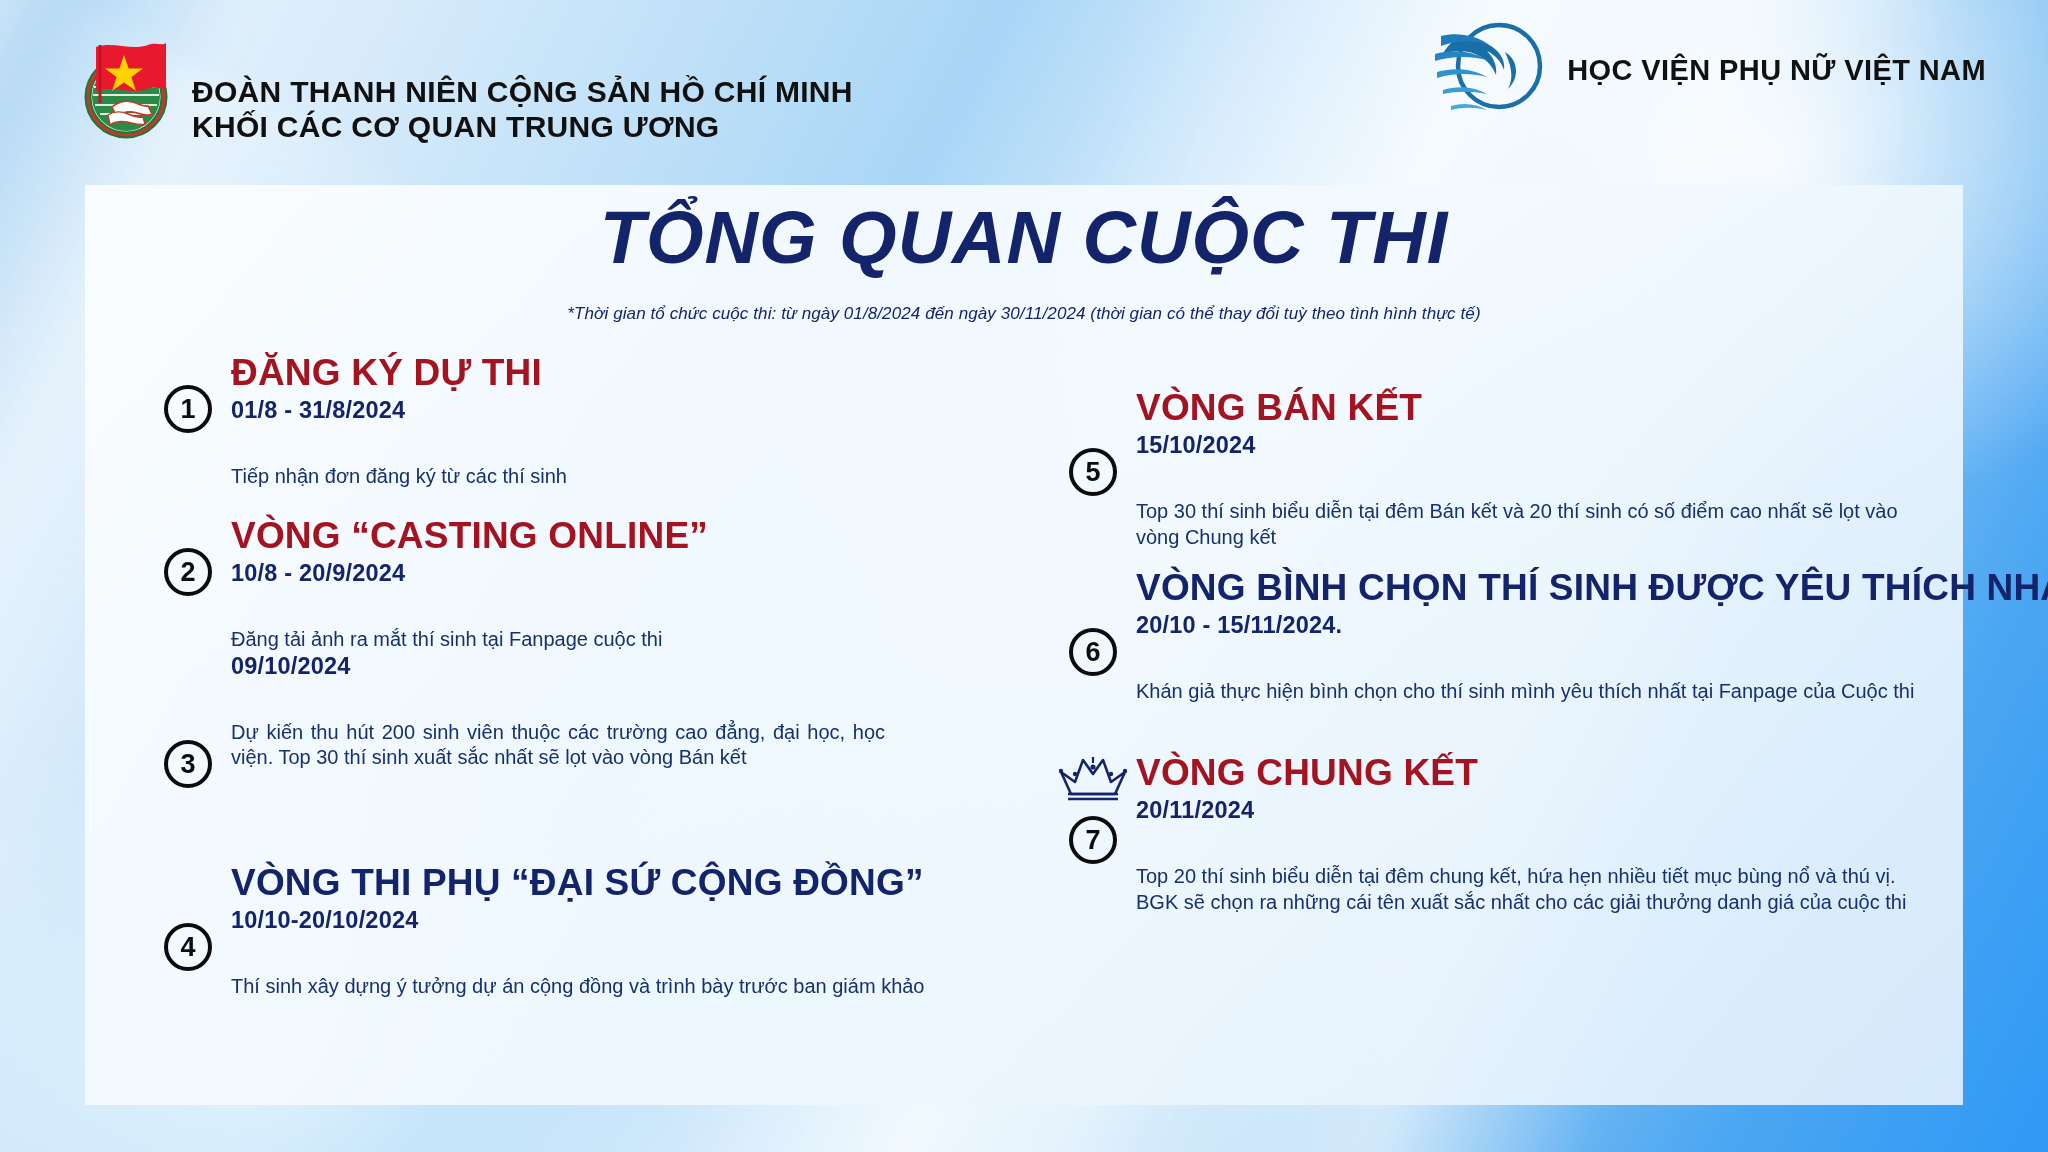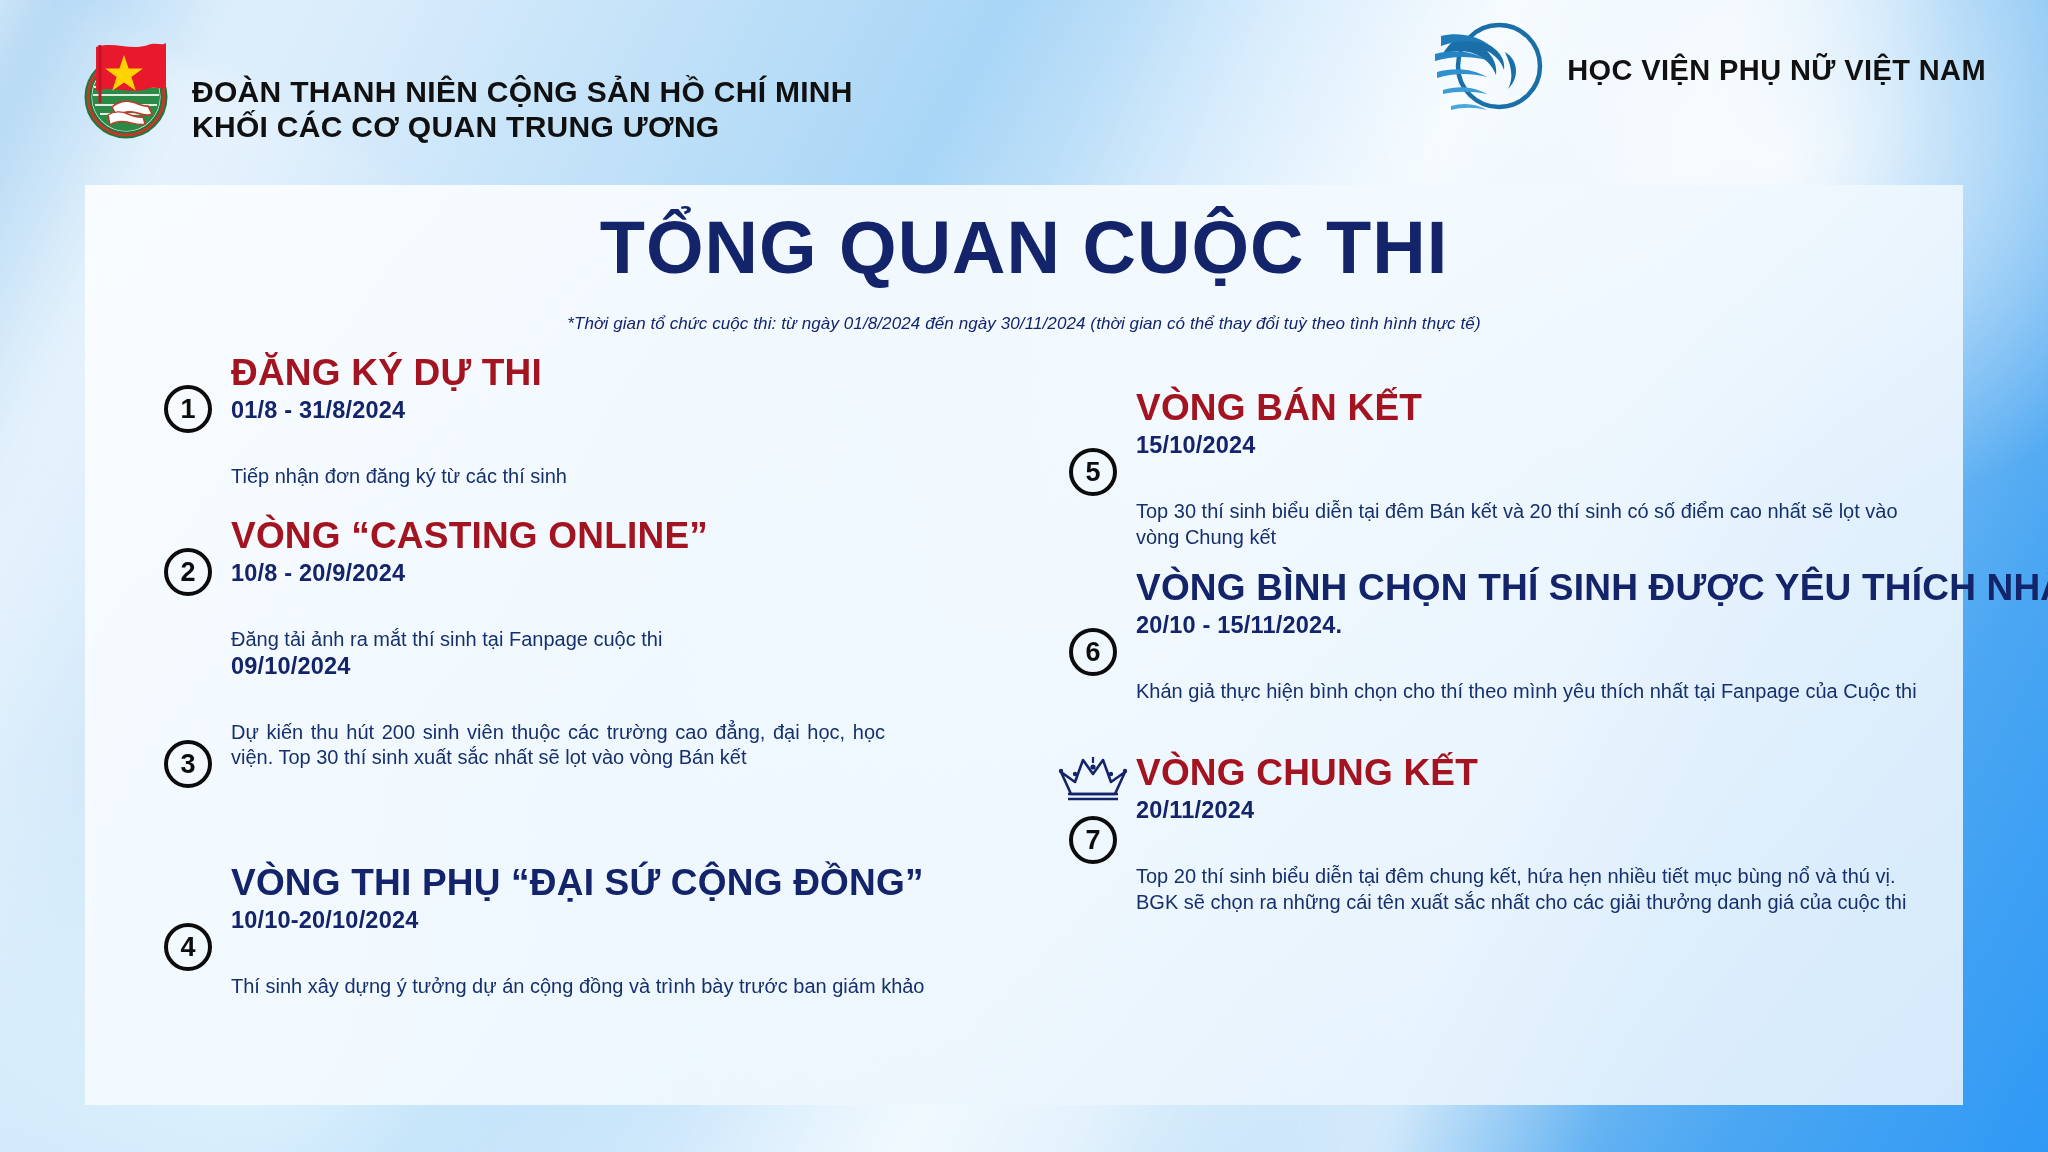--- a/index.html
+++ b/index.html
@@ -126,26 +126,27 @@
     left: 85px;
     top: 185px;
     width: 1878px;
     height: 920px;
     background: linear-gradient(140deg, rgba(251,253,255,.94) 0%, rgba(243,250,255,.93) 45%, rgba(226,240,252,.92) 100%);
     z-index: 4;
   }
 
   .title {
     text-align: center;
-    margin-top: 26px;
+    margin-top: 16px;
     font-size: 74px;
     font-weight: 800;
     letter-spacing: 1px;
     color: #14246b;
     line-height: 1;
+    font-style: italic;
   }
 
   .subtitle {
     text-align: center;
     margin-top: 29px;
     font-size: 17px;
     font-style: italic;
     color: #14246b;
     letter-spacing: .1px;
   }
@@ -340,21 +341,21 @@
         </div>
       </div>
 
       <div class="step" style="left:10px; top:215px; width:880px;">
         <div class="badge-wrap">
           <div class="num-badge" style="margin-top:60px;">6</div>
         </div>
         <div class="step-body">
           <div class="step-heading heading-navy">VÒNG BÌNH CHỌN THÍ SINH ĐƯỢC YÊU THÍCH NHẤT</div>
           <div class="step-date">20/10 - 15/11/2024.</div>
-          <div class="step-desc">Khán giả thực hiện bình chọn cho thí theo mình yêu thích nhất tại Fanpage của Cuộc thi</div>
+          <div class="step-desc">Khán giả thực hiện bình chọn cho thí sinh mình yêu thích nhất tại Fanpage của Cuộc thi</div>
         </div>
       </div>
 
       <div class="step" style="left:10px; top:400px; width:860px;">
         <div class="badge-wrap">
           <span class="crown-icon">
             <svg width="76" height="52" viewBox="0 0 76 52">
               <g fill="none" stroke="#14246b" stroke-width="2.6" stroke-linejoin="round">
                 <path d="M6 19l10 22h44l10-22-14 10-8-22-10 14-10-14-8 22z"></path>
                 <path d="M13 41h50"></path>

